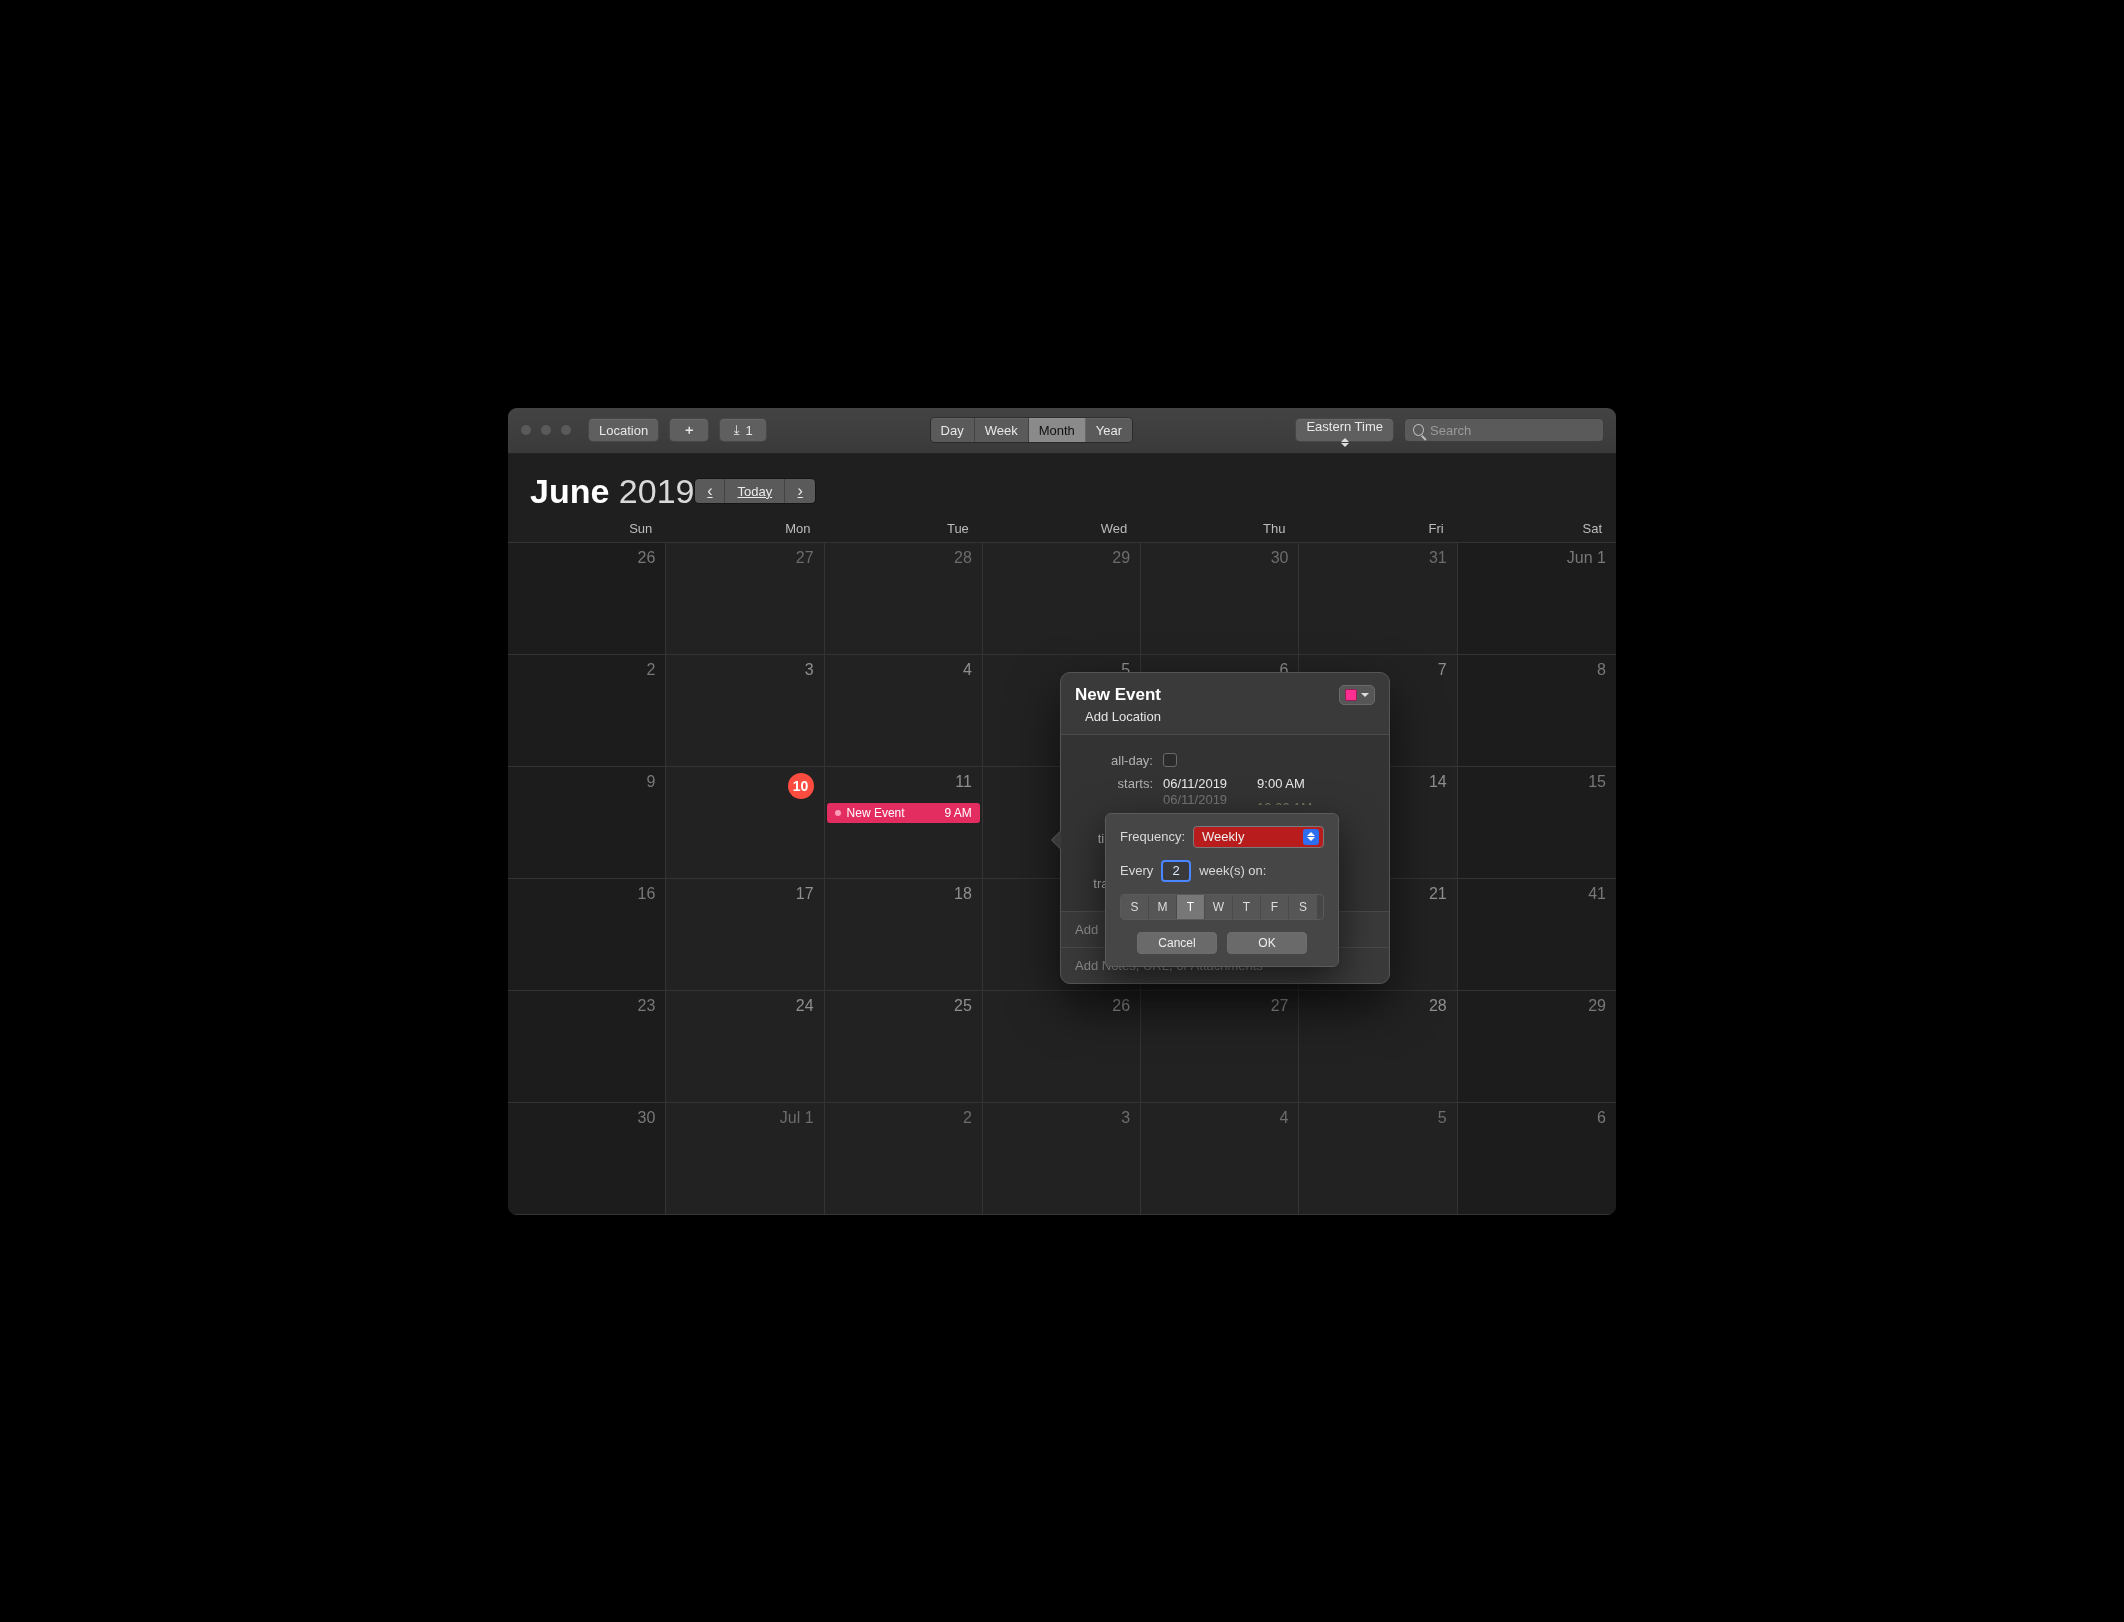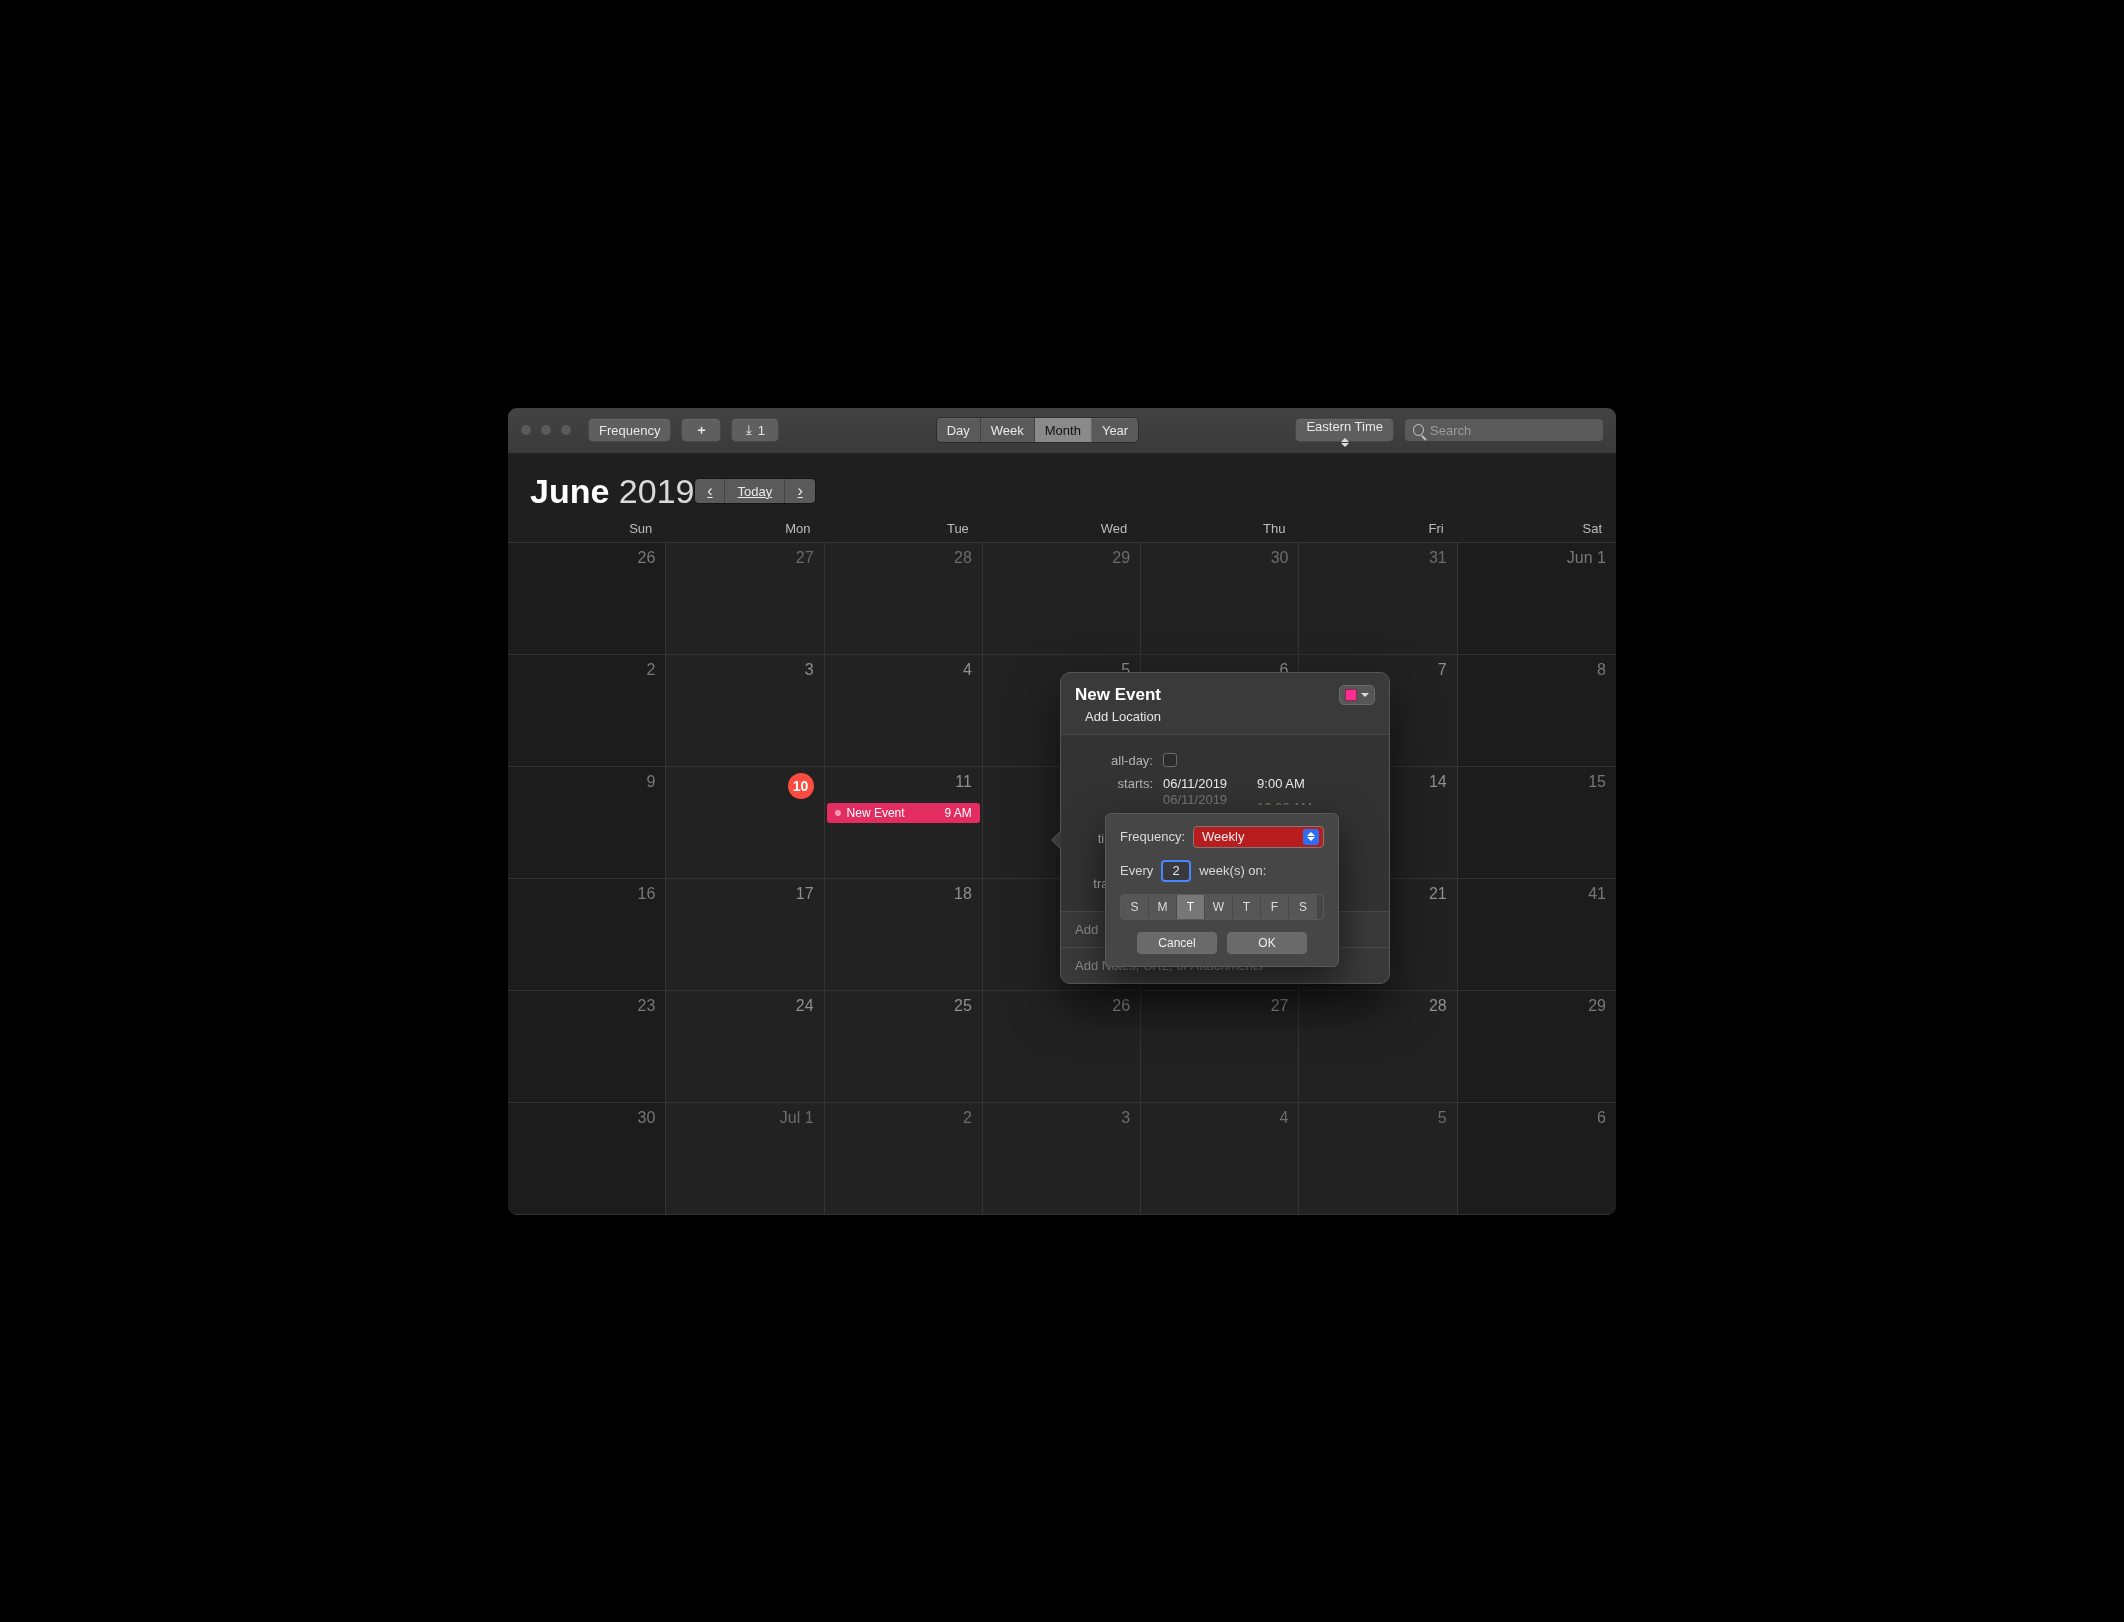--- a/index.html
+++ b/index.html
@@ -171,21 +171,21 @@
 <body>
 
 <div class="window">
 
   <div class="toolbar">
     <div class="traffic">
       <span></span>
       <span></span>
       <span></span>
     </div>
-    <button class="tbtn">Frequency</button>
+    <button class="tbtn">Location</button>
     <button class="tbtn small">
         <span class="icon-plus"></span>
       </button>
     <button class="tbtn small" style="width:48px;">
       <span class="icon-inbox"></span>
       <span>1</span>
     </button>
 
     <div class="spacer"></div>
 

